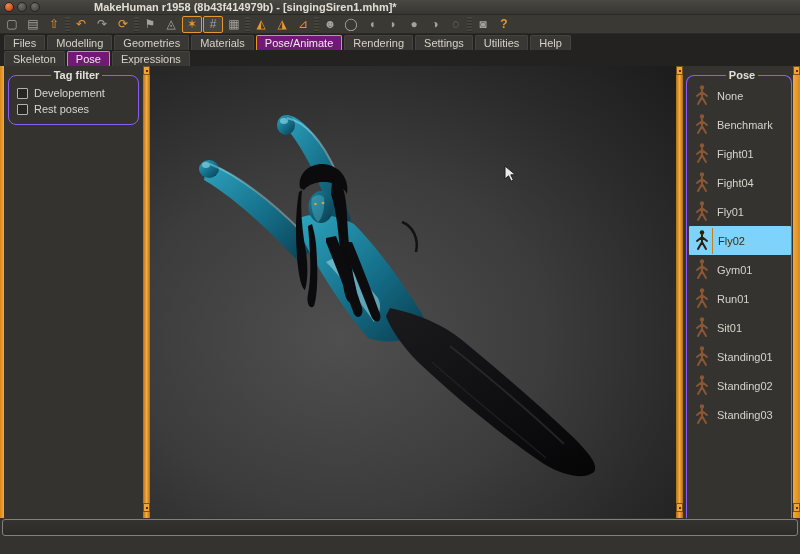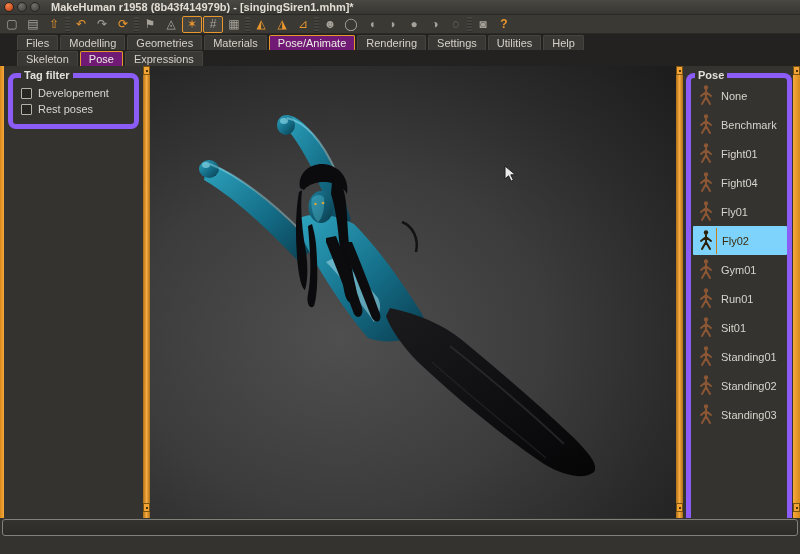--- a/index.html
+++ b/index.html
@@ -9,21 +9,21 @@
     font-family:"Liberation Sans",sans-serif;font-size:11px;
     -webkit-font-smoothing:antialiased;
   }
   .window{width:800px;height:554px;display:flex;flex-direction:column;}
 
   
   .titlebar{
     height:15px;flex:0 0 15px;
     background:linear-gradient(#4a4842,#383632);
     border-bottom:1px solid #2a2926;box-sizing:border-box;
-    display:flex;align-items:center;padding:0 4px;
+    display:flex;align-items:center;padding:0 4px;gap:43px;
   }
   .winbtn{width:10px;height:10px;border-radius:50%;margin-right:3px;
     background:radial-gradient(circle at 35% 30%,#72706a,#3e3c38);
     border:1px solid #26251f;box-sizing:border-box;}
   .winbtn.close{background:radial-gradient(circle at 35% 30%,#f5824e,#b83c0e);}
   .title-text{margin-left:8px;font-weight:bold;font-size:11px;color:#e2ded6;white-space:nowrap;}
 
   
   .toolbar{
     height:19px;flex:0 0 19px;background:#3a3934;
@@ -34,21 +34,21 @@
     border:1px solid transparent;border-radius:2px;box-sizing:border-box;flex:0 0 auto;}
   .tb-btn.active{border-color:#e8962e;background:#46443e;}
   .tb-btn .tb-glyph{font-size:12px;line-height:1;color:#a6a29a;}
   .tb-btn.orange .tb-glyph{color:#e8962e;}
   .tb-btn.bold .tb-glyph{font-weight:bold;}
   .tb-btn.sep{width:5px;border:none;border-radius:0;height:15px;
     background:repeating-linear-gradient(0deg,#2e2d29 0 1px,#45443f 1px 3px);}
 
   
   .tabrow{height:16px;flex:0 0 16px;background:#232220;display:flex;align-items:flex-end;
-    padding:0 17px;gap:2px;box-sizing:border-box;}
+    padding:0 4px;gap:2px;box-sizing:border-box;}
   .tab{height:15px;box-sizing:border-box;padding:0 8px;display:flex;align-items:center;
     background:#3a3834;color:#d6d2ca;border:1px solid #46443f;border-bottom:none;
     border-radius:2px 2px 0 0;white-space:nowrap;}
   .tab.selected{border-color:#e8962e;background:#701a75;color:#eceae4;}
 
   
   .content{flex:1 1 auto;min-height:0;display:flex;}
   .vscroll{flex:0 0 4px;background:linear-gradient(90deg,#d8881c,#f6a93a);}
   .vscroll.right{flex:0 0 7px;position:relative;background:linear-gradient(90deg,#f6a93a,#d8881c);}
   .handle{position:absolute;left:0;width:100%;height:9px;background:#f3a335;
@@ -56,21 +56,21 @@
   .handle.top{top:0;} .handle.bottom{bottom:6px;}
   .handle::after{content:"";position:absolute;left:2px;top:3px;width:2px;height:2px;background:#4f3406;}
 
   .splitter{flex:0 0 7px;position:relative;
     background:linear-gradient(90deg,#b06f15,#f7ab40 50%,#b06f15);}
 
   .side-panel{background:#343330;box-sizing:border-box;overflow:hidden;}
   .left-panel{flex:0 0 139px;padding:3px 4px 0 4px;}
   .right-panel{flex:0 0 110px;padding:3px 1px 0 3px;}
 
-  fieldset.group{border:5px solid #8b5cf6;border-radius:8px;margin:0;padding:2px 4px 5px 6px;}
+  fieldset.group{border:1px solid #8b5cf6;border-radius:8px;margin:0;padding:2px 4px 5px 6px;text-align:center;}
   legend.group-title{font-weight:bold;font-size:11px;color:#e3e0d8;padding:0 3px;margin-left:2px;}
 
   .check-row{display:flex;align-items:center;gap:6px;margin:4px 2px;}
   .checkbox{width:9px;height:9px;flex:0 0 9px;border:1px solid #b5b1a9;background:#272622;
     border-radius:1px;box-sizing:content-box;}
   .check-label{color:#d9d6cf;}
 
   
   fieldset.pose-group{height:452px;border-radius:8px 8px 0 0;border-bottom:none;
     padding:0 0 0 2px;overflow:hidden;}

